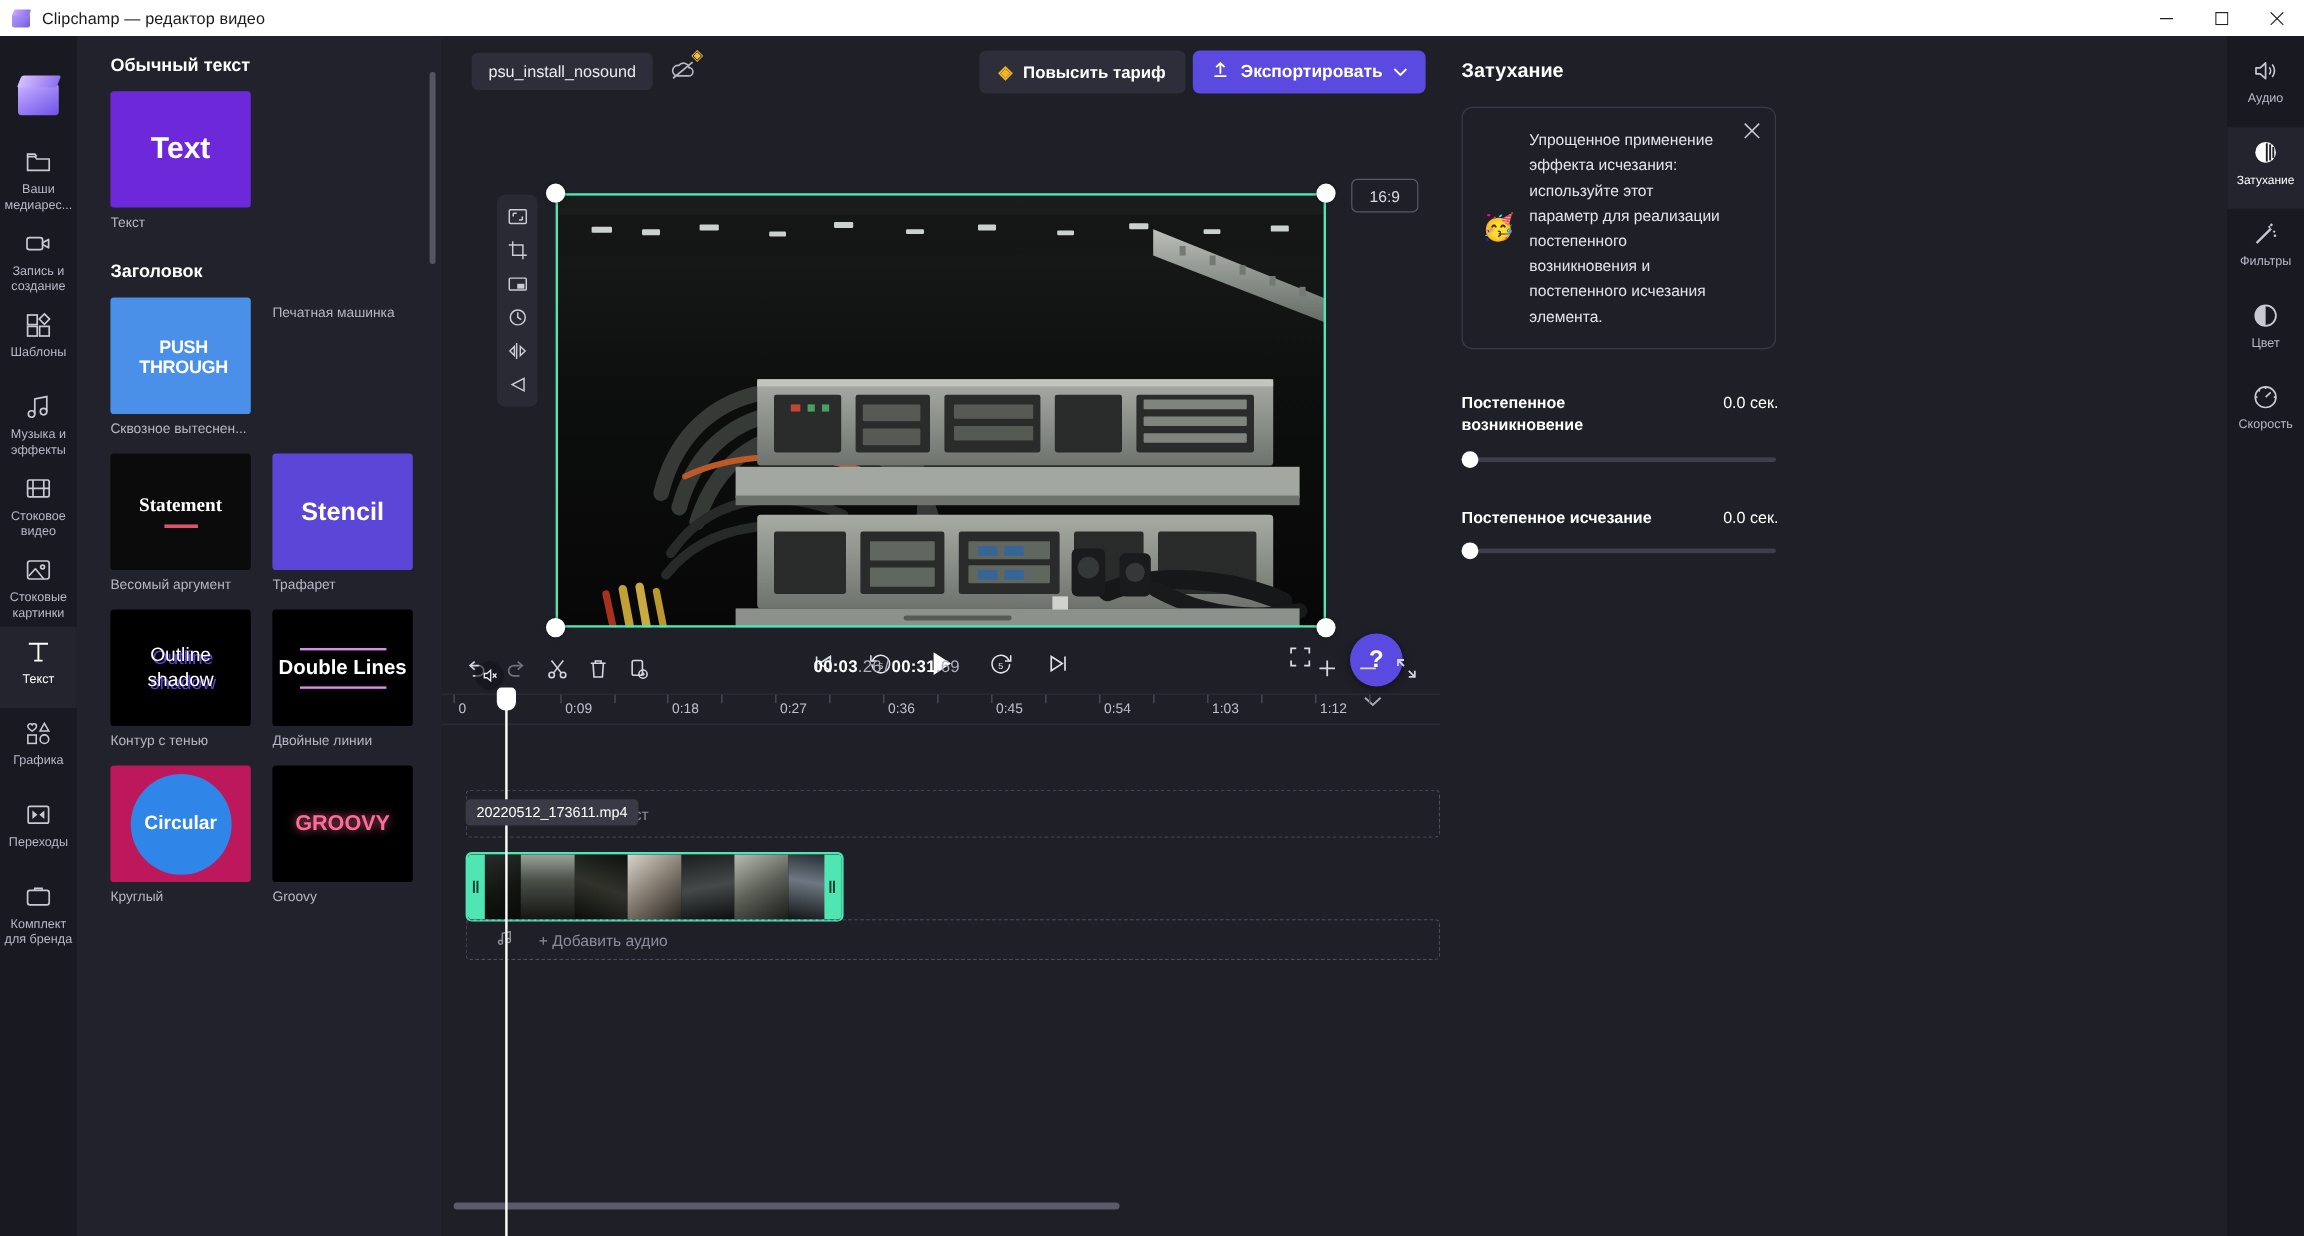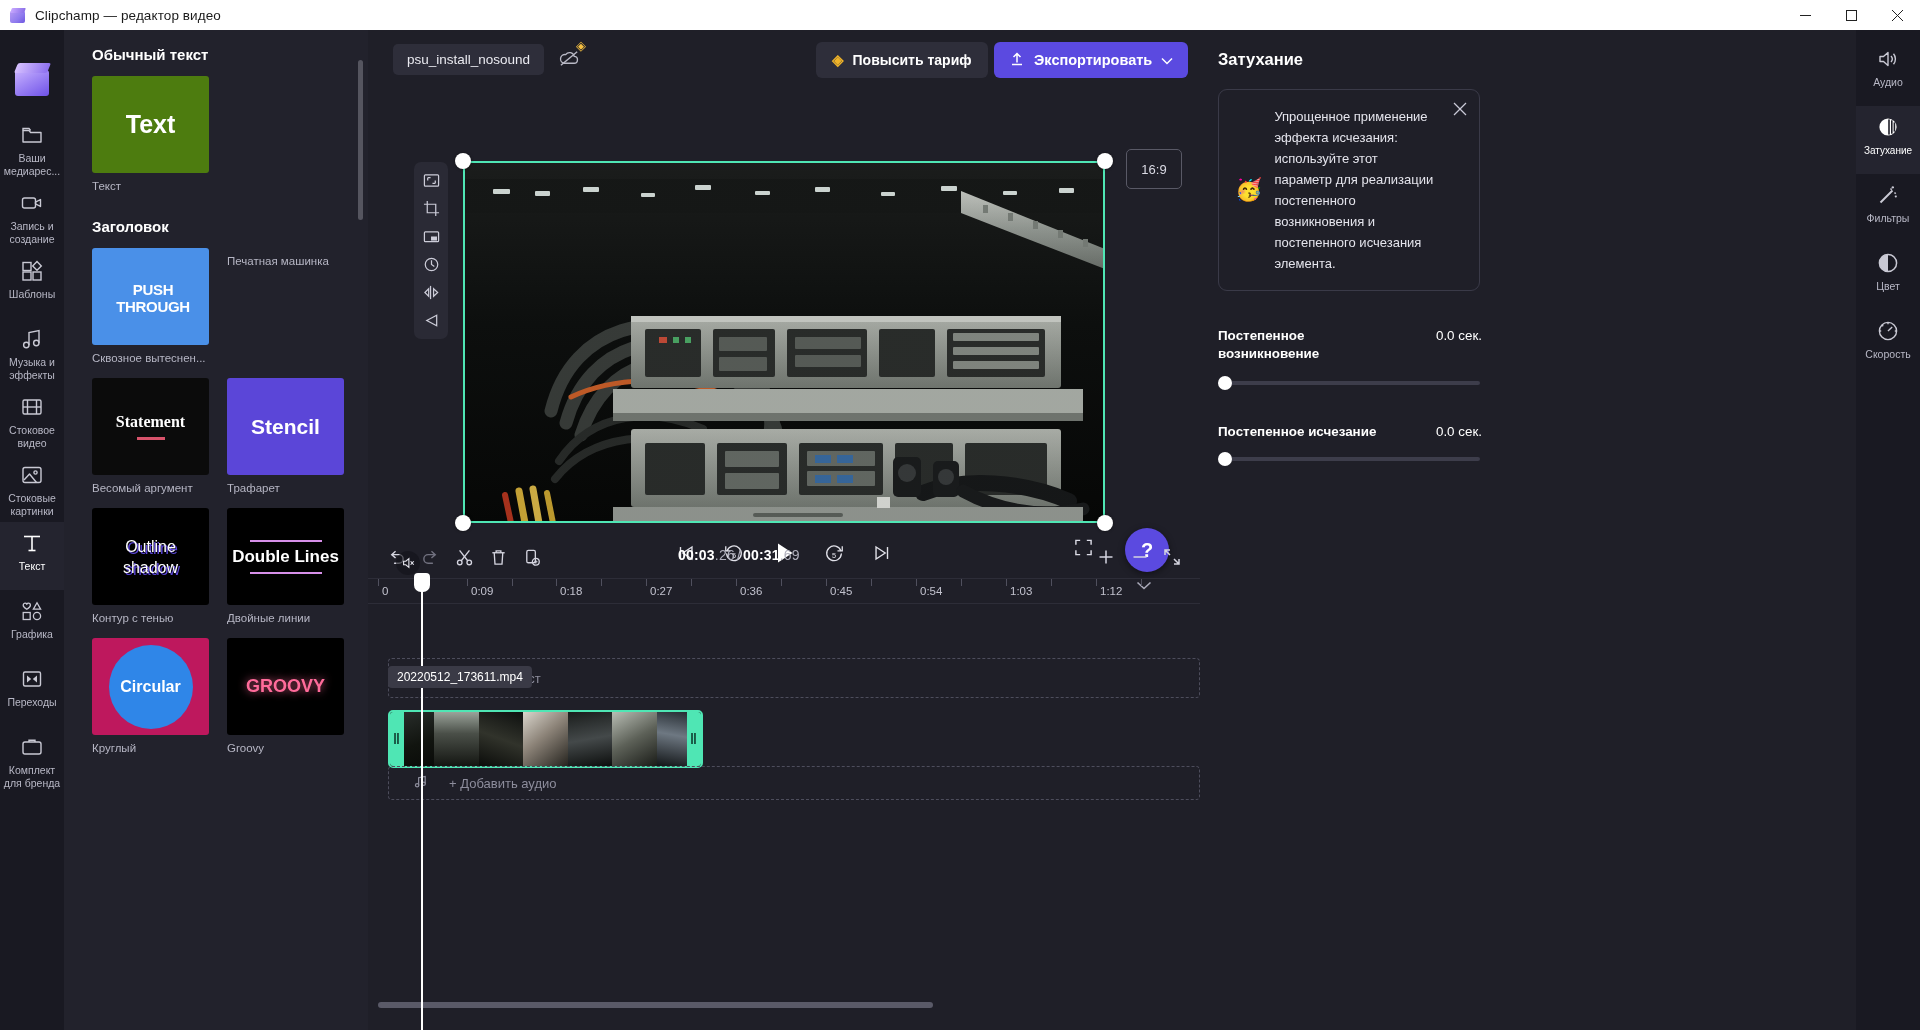--- a/index.html
+++ b/index.html
@@ -140,21 +140,21 @@
   }
   .sel-border {
     position: absolute; left: 95px; top: 73px; width: 642px; height: 362px;
     border: 2px solid #4fe6b4; pointer-events: none;
   }
   .handle {
     position: absolute; width: 16px; height: 16px; background: #fff; border-radius: 50%;
     box-shadow: 0 0 3px rgba(0,0,0,.5); cursor: pointer;
   }
   .ratio-chip {
-    position: absolute; left: 758px; top: 61px; width: 56px; height: 40px;
+    position: absolute; left: 758px; top: 61px; width: 56px; height: 28px;
     border: 1px solid #595966; border-radius: 5px; display: flex;
     align-items: center; justify-content: center; font-size: 13px; color: #dadae4;
     cursor: pointer;
   }
   .edit-tools {
     position: absolute; left: 46px; top: 74px; width: 34px; padding: 7px 0;
     background: #2a2a35; border-radius: 7px; display: flex; flex-direction: column;
     align-items: center; gap: 5px;
   }
   .edit-tool {
@@ -434,21 +434,21 @@
       <div class="ri-label">Комплект для бренда</div>
     </div>
   </div>
 
   <div class="tpl-panel">
     <div class="tpl-inner">
 
       <div class="tpl-section-title">Обычный текст</div>
       <div class="tpl-grid">
         <div class="tpl-card">
-          <div class="tpl-thumb" style="background:#4d7c0f;">
+          <div class="tpl-thumb" style="background:#6d28d9;">
             <div class="tp-text" style="font-size:25px;font-weight:bold;">Text</div>
           </div>
           <div class="tpl-name">Текст</div>
         </div>
       </div>
 
       <div class="tpl-section-title" style="margin-top:26px;">Заголовок</div>
       <div class="tpl-grid">
 
         <div class="tpl-card">

